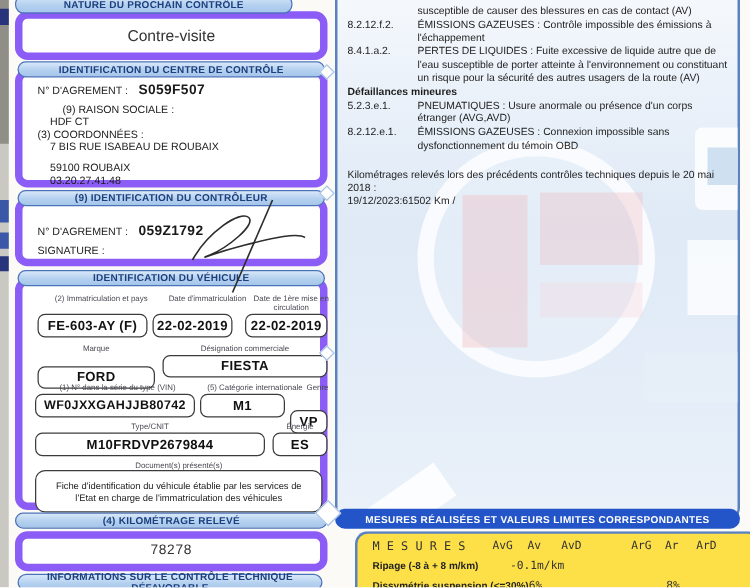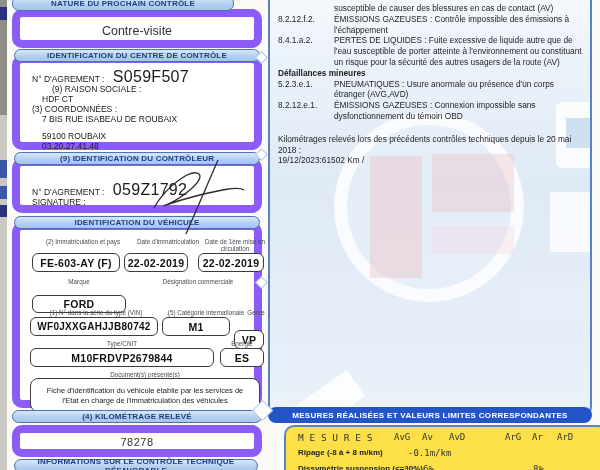--- a/index.html
+++ b/index.html
@@ -18,24 +18,24 @@
   .em4 { top:205px; height:12px; background:#27337a; }
 
   
   .sec-header {
     position:absolute; background:linear-gradient(180deg,#d8e8f9 0%,#b4d0ef 55%,#a5c6ea 100%);
     border:1px solid #4a72b8; border-radius:7px; color:#1c3f7e;
     font-size:8px; font-weight:bold; text-align:center; letter-spacing:.2px;
     display:flex; align-items:center; justify-content:center; z-index:2;
   }
   .sec-box {
-    position:absolute; background:#ffffff; border:8px solid #8b5cf6; border-radius:10px; z-index:1;
+    position:absolute; background:#ffffff; border:6px solid #8b5cf6; border-radius:10px; z-index:1;
   }
   .small-txt { position:absolute; font-size:8.5px; color:#1a1a1a; white-space:nowrap; }
-  .bold-val { font-weight:normal; font-size:16px; letter-spacing:.3px; }
+  .bold-val { font-weight:bold; font-size:11px; letter-spacing:.3px; }
 
   
   .fld-label { position:absolute; font-size:6.3px; color:#4a4a55; text-align:center; line-height:7px; }
   .fld-box {
     position:absolute; background:#fff; border:1.5px solid #3c3c3c; border-radius:6px;
     display:flex; align-items:center; justify-content:center;
     font-weight:bold; font-size:10.5px; color:#111; letter-spacing:.3px; white-space:nowrap;
   }
   .doc-box {
     position:absolute; background:#fff; border:1.5px solid #3c3c3c; border-radius:8px;
@@ -124,20 +124,21 @@
     <div class="fld-label" style="left:184px; top:8px; width:62px;">Date de 1ère mise en circulation</div>
 
     <div class="fld-box" style="left:12px; top:23px; width:88px; height:19px;">FE-603-AY (F)</div>
     <div class="fld-box" style="left:104px; top:23px; width:64px; height:19px;">22-02-2019</div>
     <div class="fld-box" style="left:178px; top:23px; width:66px; height:19px;">22-02-2019</div>
 
     <div class="fld-label" style="left:12px; top:48px; width:94px;">Marque</div>
     <div class="fld-label" style="left:112px; top:48px; width:132px;">Désignation commerciale</div>
 
     <div class="fld-box" style="left:12px; top:65px; width:94px; height:18px;">FORD</div>
+    <div class="fld-box" style="left:112px; top:56px; width:132px; height:18px;">FIESTA</div>
 
     <div class="fld-label" style="left:4px; top:79px; width:144px;">(1) N° dans la série du type (VIN)</div>
     <div class="fld-label" style="left:146px; top:79px; width:80px;">(5) Catégorie internationale</div>
     <div class="fld-label" style="left:224px; top:79px; width:24px;">Genre</div>
 
     <div class="fld-box" style="left:10px; top:87px; width:128px; height:19px; font-size:10px;">WF0JXXGAHJJB80742</div>
     <div class="fld-box" style="left:142px; top:87px; width:68px; height:19px;">M1</div>
     <div class="fld-box" style="left:214px; top:100px; width:30px; height:19px;">VP</div>
 
     <div class="fld-label" style="left:10px; top:110px; width:184px;">Type/CNIT</div>

